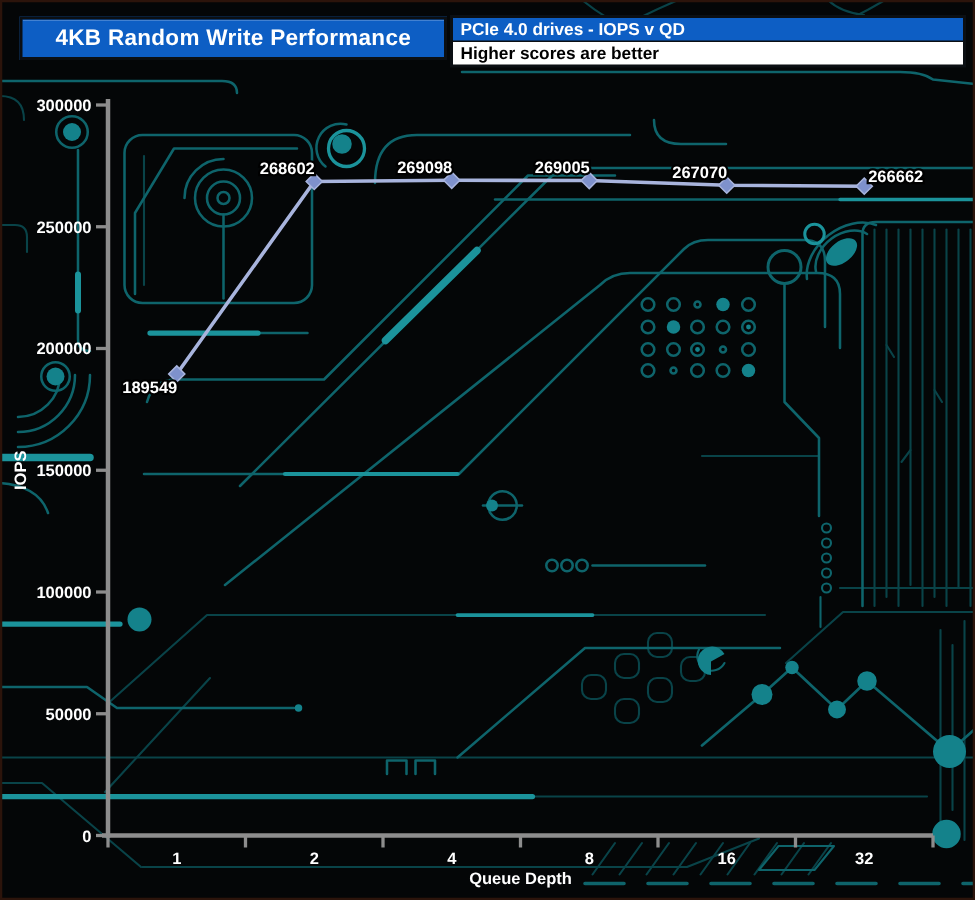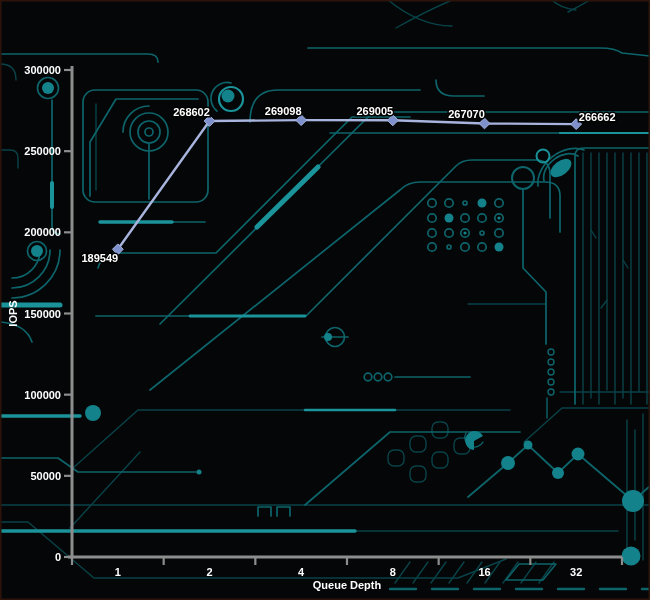--- a/index.html
+++ b/index.html
@@ -224,14 +224,21 @@
       <path d="M484.5,118.05636666666666 L489.9,123.45636666666667 L484.5,128.85636666666667 L479.1,123.45636666666667 Z" fill="#7e91cc" stroke="#a8b4dd" stroke-width="1"></path>
       <path d="M576.1666666666667,118.71868666666668 L581.5666666666667,124.11868666666669 L576.1666666666667,129.5186866666667 L570.7666666666668,124.11868666666669 Z" fill="#7e91cc" stroke="#a8b4dd" stroke-width="1"></path>
       <text x="99.83333333333334" y="262.29879" text-anchor="middle" class="dlabel">189549</text>
       <text x="191.5" y="115.96942000000001" text-anchor="middle" class="dlabel">268602</text>
       <text x="283.1666666666667" y="115.16424666666666" text-anchor="middle" class="dlabel">269098</text>
       <text x="374.83333333333337" y="115.31521666666663" text-anchor="middle" class="dlabel">269005</text>
       <text x="466.5" y="118.45636666666667" text-anchor="middle" class="dlabel">267070</text>
       <text x="597.1666666666667" y="121.11868666666669" text-anchor="middle" class="dlabel">266662</text>
     </svg>
 
+  <div id="title-bar">
+    <span>4KB Random Write Performance</span>
+  </div>
+  <div id="subtitle-block">
+    <div class="sub-row sub-top">PCIe 4.0 drives - IOPS v QD</div>
+    <div class="sub-row sub-bottom">Higher scores are better</div>
+  </div>
 
 </div>
 
 </body></html>

